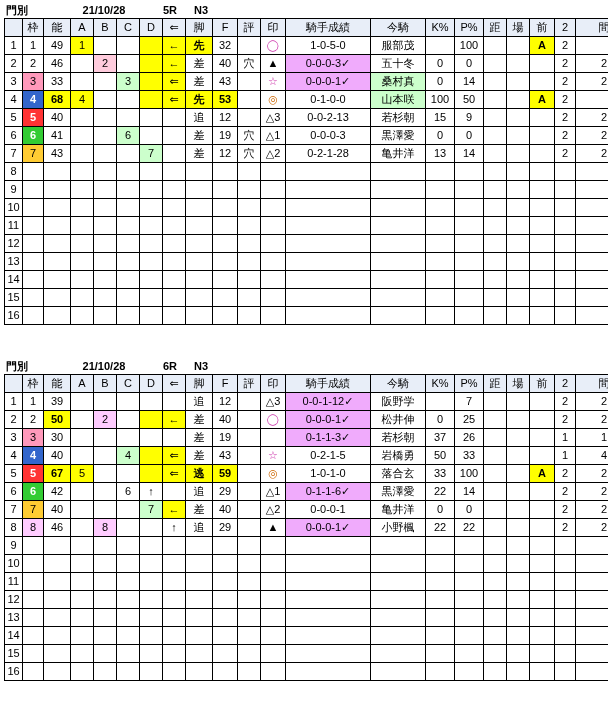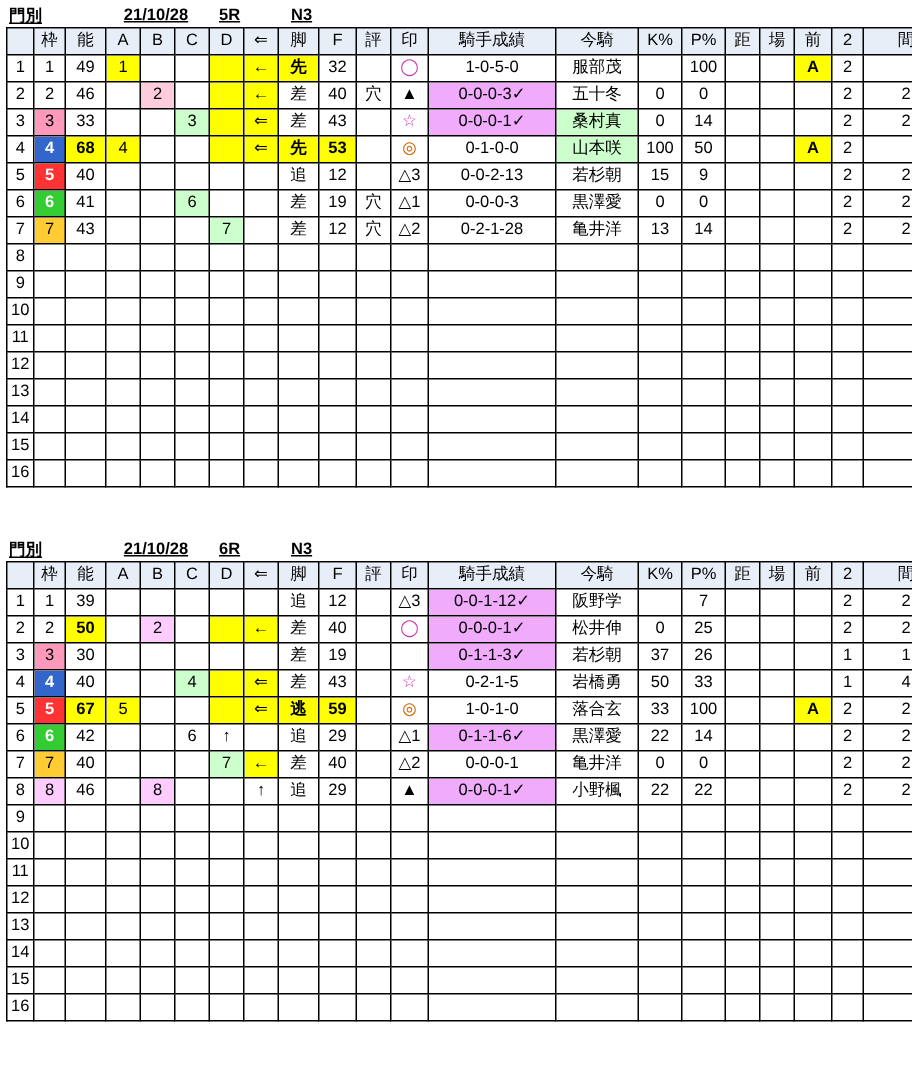--- a/index.html
+++ b/index.html
@@ -1,22 +1,22 @@
 <!DOCTYPE html>
 <html><head>
 <meta charset="utf-8">
 <style>
   html,body{margin:0;padding:0;background:#ffffff;}
   body{font-family:"Liberation Sans","DejaVu Sans",sans-serif;font-size:11px;color:#000;}
   .page{width:608px;height:713px;position:relative;overflow:hidden;}
   .block{position:absolute;left:0;width:608px;}
-  .titlebar{display:flex;align-items:center;height:16px;font-size:11px;font-weight:bold;text-decoration:underline;}
+  .titlebar{display:flex;align-items:center;height:16px;font-size:11px;font-weight:bold;}
   .titlebar .t-mon{width:56px;padding-left:6px;}
   .titlebar .t-date{width:84px;text-align:center;}
-  .titlebar .t-race{width:48px;}
+  .titlebar .t-race{width:48px;text-align:center;}
   .titlebar .t-grade{width:120px;text-align:left;}
   table.grid{border-collapse:collapse;table-layout:fixed;width:600px;margin-left:4px;}
   table.grid th, table.grid td{
     border:1px solid #000;
     height:17px;
     padding:0;
     text-align:center;
     vertical-align:middle;
     font-size:11px;
     line-height:15px;

